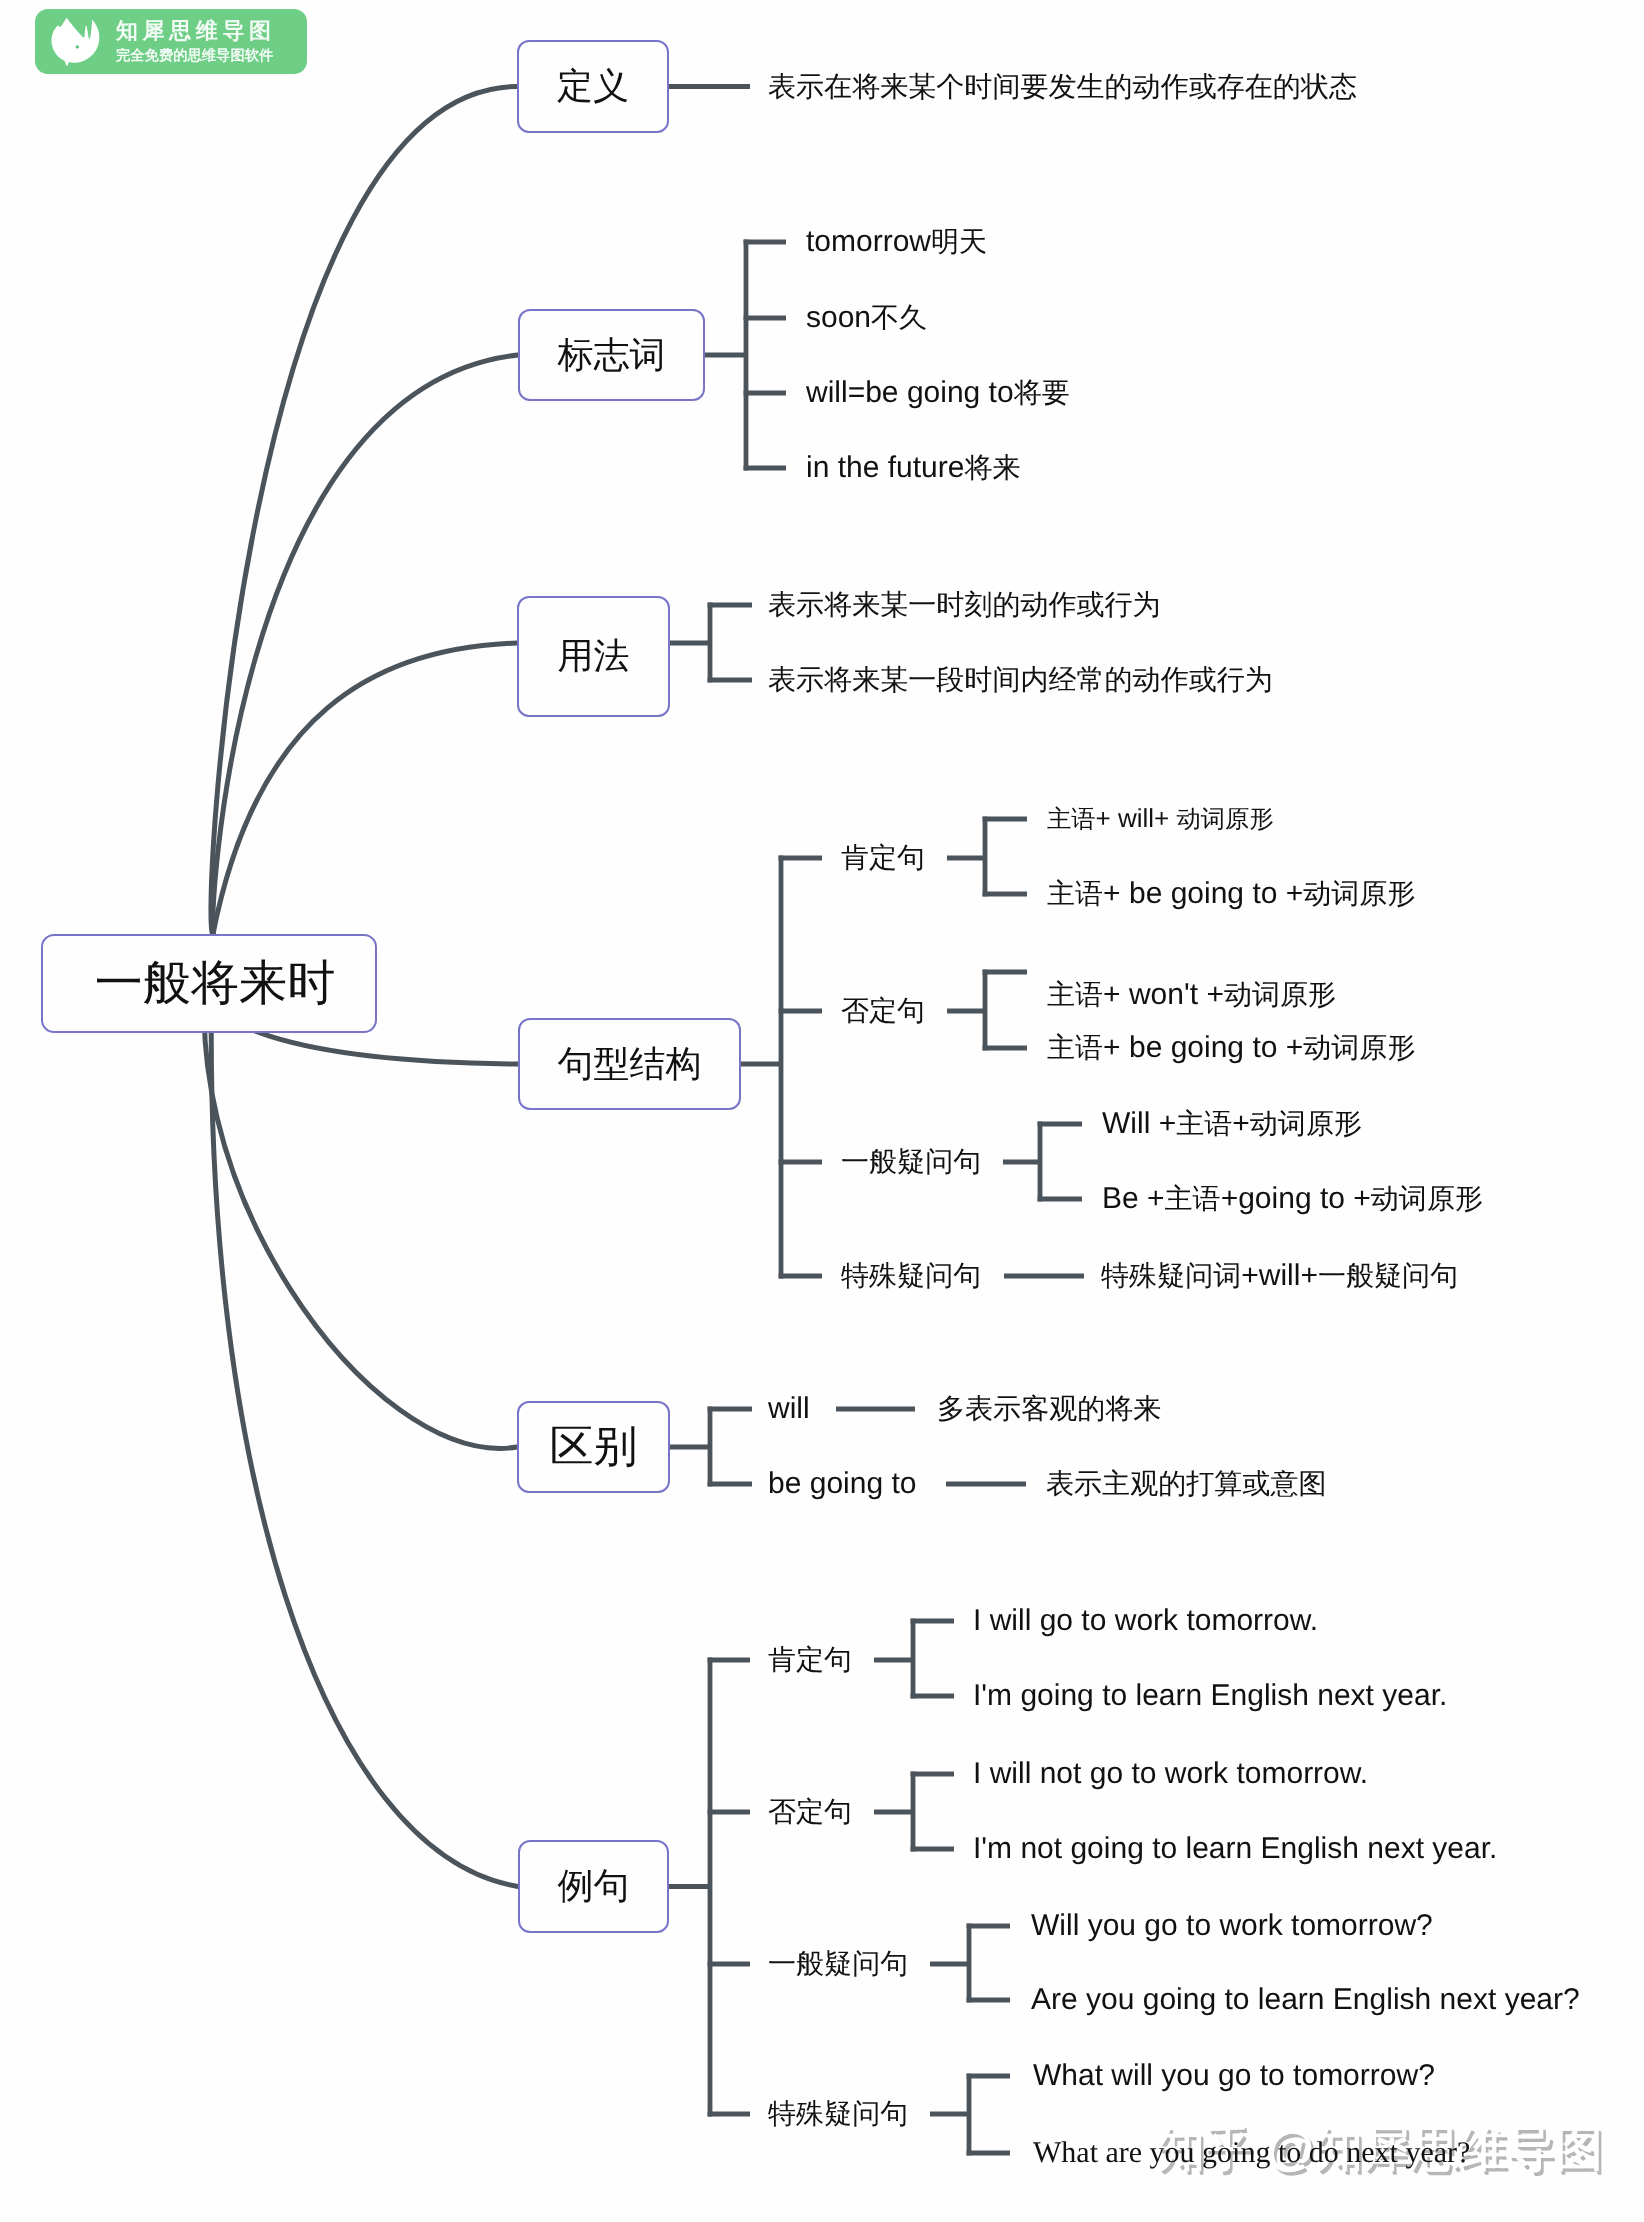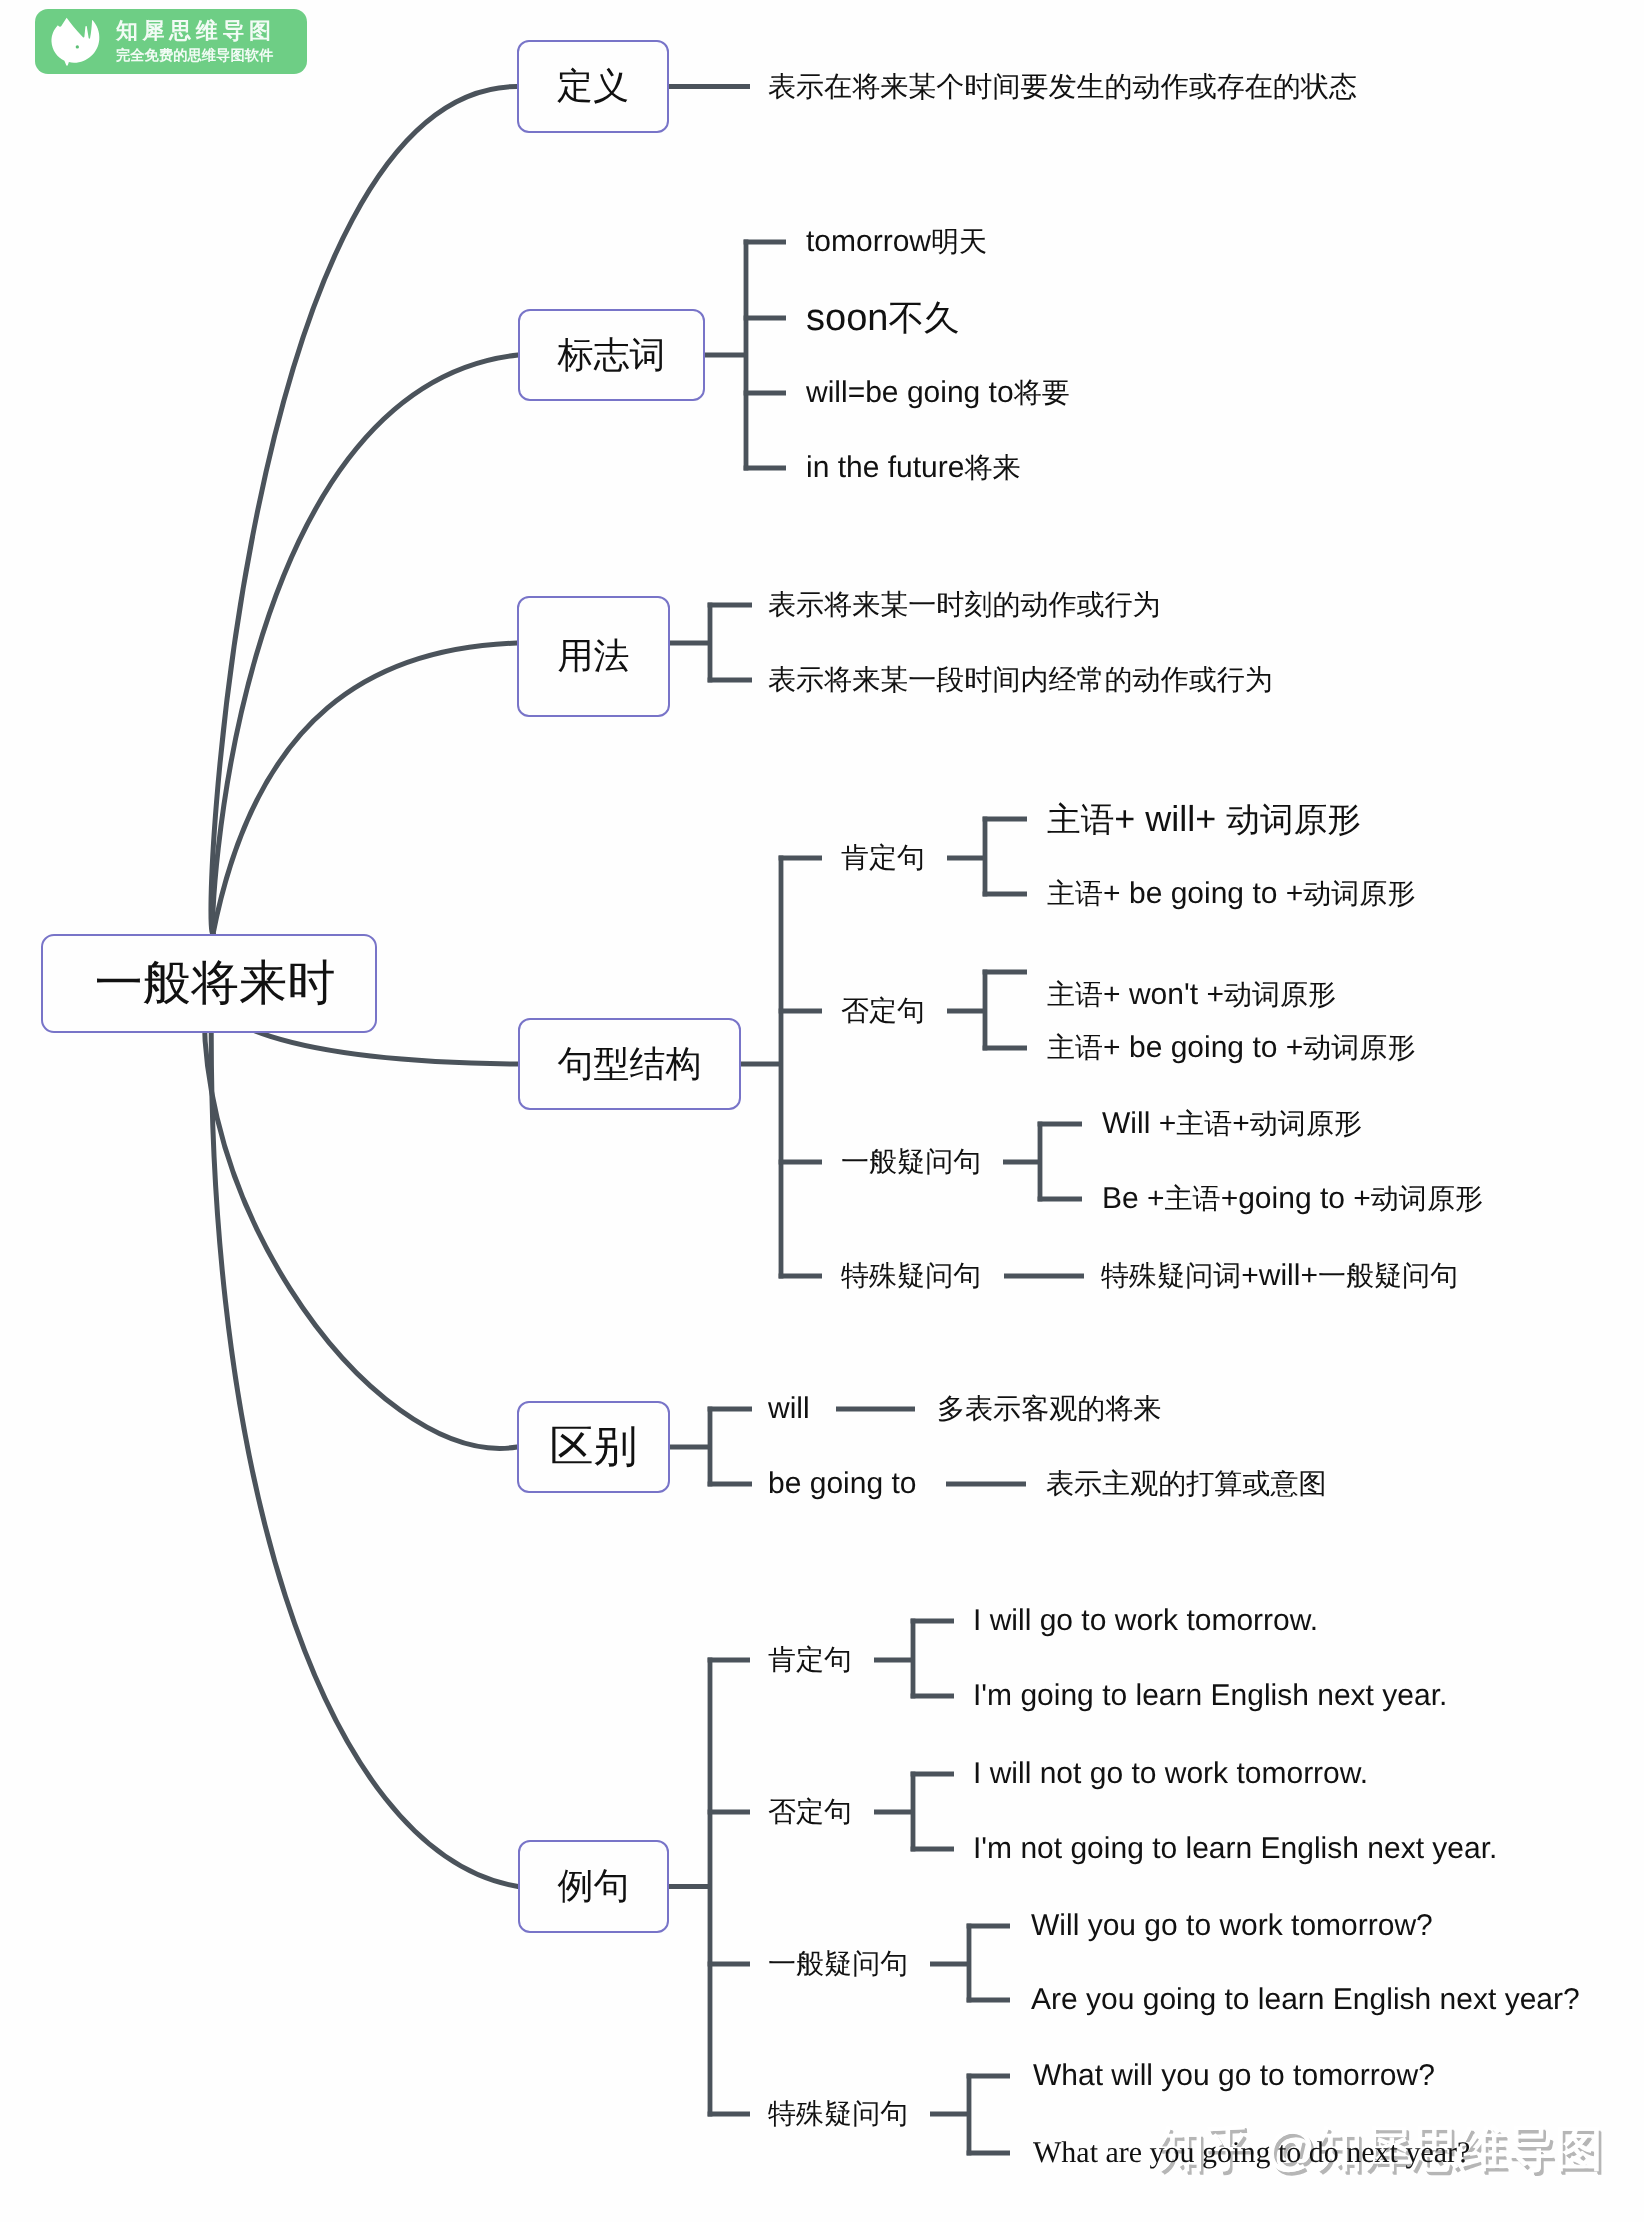--- a/index.html
+++ b/index.html
@@ -137,36 +137,36 @@
       <span><span class="cjk">句型结构</span></span>
     </div>
     <div class="nodebox lvl1" style="left: 517px; top: 1401px; width: 153px; height: 92px; font-size: 47px;">
       <span><span class="cjk">区别</span></span>
     </div>
     <div class="nodebox lvl1" style="left: 518px; top: 1840px; width: 151px; height: 93px; font-size: 38.5px;">
       <span><span class="cjk">例句</span></span>
     </div>
     <div class="lbl" style="left: 768px; top: 86.5px; font-size: 30px; transform: translateY(-50%);"><span class="cjk">表示在将来某个时间要发生的动作或存在的状态</span></div>
     <div class="lbl" style="left: 806px; top: 242px; font-size: 30px; transform: translateY(-50%);">tomorrow<span class="cjk">明天</span></div>
-    <div class="lbl" style="left: 806px; top: 318px; font-size: 38px; transform: translateY(-50%);">soon<span class="cjk">不久</span></div>
+    <div class="lbl" style="left: 806px; top: 318px; font-size: 30px; transform: translateY(-50%);">soon<span class="cjk">不久</span></div>
     <div class="lbl" style="left: 806px; top: 393px; font-size: 30px; transform: translateY(-50%);">will=be going to<span class="cjk">将要</span></div>
     <div class="lbl" style="left: 806px; top: 468px; font-size: 30px; transform: translateY(-50%);">in the future<span class="cjk">将来</span></div>
     <div class="lbl" style="left: 768px; top: 605px; font-size: 30px; transform: translateY(-50%);"><span class="cjk">表示将来某一时刻的动作或行为</span></div>
     <div class="lbl" style="left: 768px; top: 680px; font-size: 30px; transform: translateY(-50%);"><span class="cjk">表示将来某一段时间内经常的动作或行为</span></div>
     <div class="lbl" style="left: 841px; top: 858px; font-size: 30px; transform: translateY(-50%);"><span class="cjk">肯定句</span></div>
     <div class="lbl" style="left: 841px; top: 1011px; font-size: 30px; transform: translateY(-50%);"><span class="cjk">否定句</span></div>
     <div class="lbl" style="left: 841px; top: 1162px; font-size: 30px; transform: translateY(-50%);"><span class="cjk">一般疑问句</span></div>
     <div class="lbl" style="left: 841px; top: 1276px; font-size: 30px; transform: translateY(-50%);"><span class="cjk">特殊疑问句</span></div>
     <div class="lbl" style="left: 768px; top: 1409px; font-size: 30px; transform: translateY(-50%);">will</div>
     <div class="lbl" style="left: 768px; top: 1484px; font-size: 30px; transform: translateY(-50%);">be going to</div>
     <div class="lbl" style="left: 768px; top: 1660px; font-size: 30px; transform: translateY(-50%);"><span class="cjk">肯定句</span></div>
     <div class="lbl" style="left: 768px; top: 1812px; font-size: 30px; transform: translateY(-50%);"><span class="cjk">否定句</span></div>
     <div class="lbl" style="left: 768px; top: 1964px; font-size: 30px; transform: translateY(-50%);"><span class="cjk">一般疑问句</span></div>
     <div class="lbl" style="left: 768px; top: 2114px; font-size: 30px; transform: translateY(-50%);"><span class="cjk">特殊疑问句</span></div>
-    <div class="lbl" style="left: 1047px; top: 819px; font-size: 36px; transform: translateY(-50%);"><span class="cjk">主语</span>+ will+ <span class="cjk">动词原形</span></div>
+    <div class="lbl" style="left: 1047px; top: 819px; font-size: 26px; transform: translateY(-50%);"><span class="cjk">主语</span>+ will+ <span class="cjk">动词原形</span></div>
     <div class="lbl" style="left: 1047px; top: 894px; font-size: 30px; transform: translateY(-50%);"><span class="cjk">主语</span>+ be going to +<span class="cjk">动词原形</span></div>
     <div class="lbl" style="left: 1047px; top: 972px; font-size: 30px; transform: translateY(-50%); margin-top: 23px;"><span class="cjk">主语</span>+ won't +<span class="cjk">动词原形</span></div>
     <div class="lbl" style="left: 1047px; top: 1048px; font-size: 30px; transform: translateY(-50%);"><span class="cjk">主语</span>+ be going to +<span class="cjk">动词原形</span></div>
     <div class="lbl" style="left: 1102px; top: 1124px; font-size: 30px; transform: translateY(-50%);">Will +<span class="cjk">主语</span>+<span class="cjk">动词原形</span></div>
     <div class="lbl" style="left: 1102px; top: 1199px; font-size: 30px; transform: translateY(-50%);">Be +<span class="cjk">主语</span>+going to +<span class="cjk">动词原形</span></div>
     <div class="lbl" style="left: 1101px; top: 1276px; font-size: 30px; transform: translateY(-50%);"><span class="cjk">特殊疑问词</span>+will+<span class="cjk">一般疑问句</span></div>
     <div class="lbl" style="left: 937px; top: 1409px; font-size: 30px; transform: translateY(-50%);"><span class="cjk">多表示客观的将来</span></div>
     <div class="lbl" style="left: 1046px; top: 1484px; font-size: 30px; transform: translateY(-50%);"><span class="cjk">表示主观的打算或意图</span></div>
     <div class="lbl" style="left: 973px; top: 1621px; font-size: 30px; transform: translateY(-50%);">I will go to work tomorrow.</div>
     <div class="lbl" style="left: 973px; top: 1696px; font-size: 30px; transform: translateY(-50%);">I'm going to learn English next year.</div>

